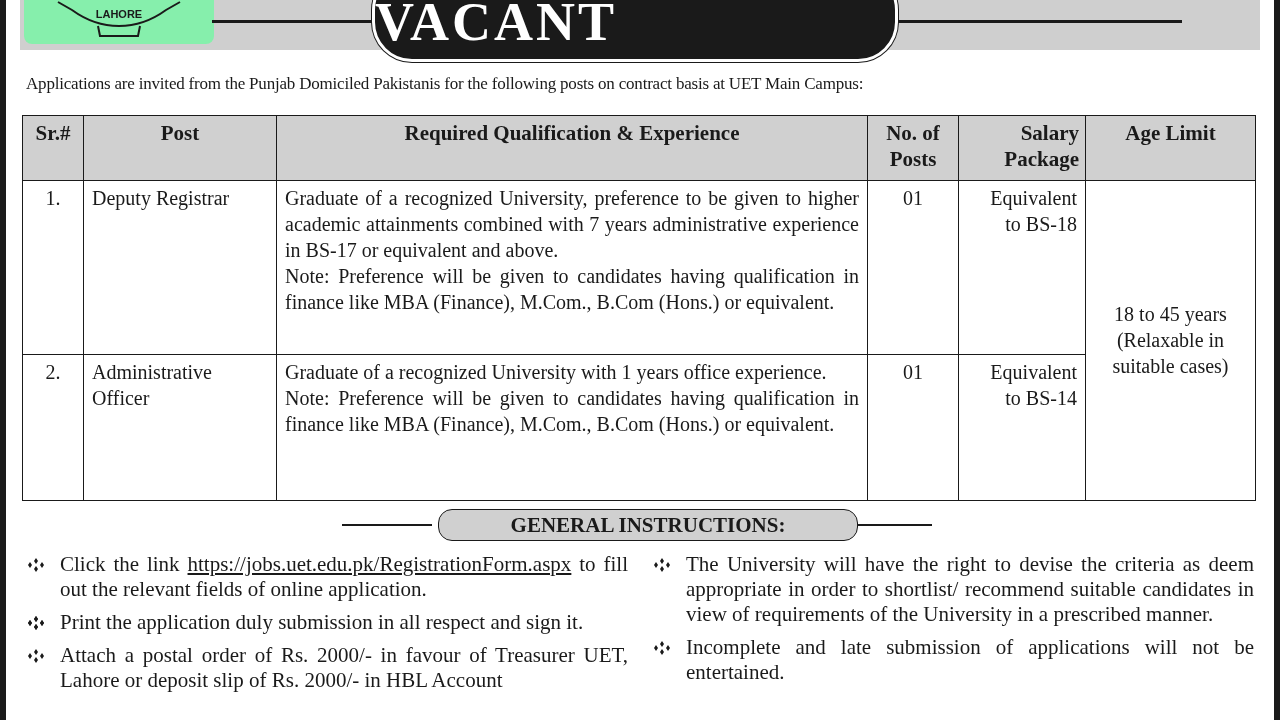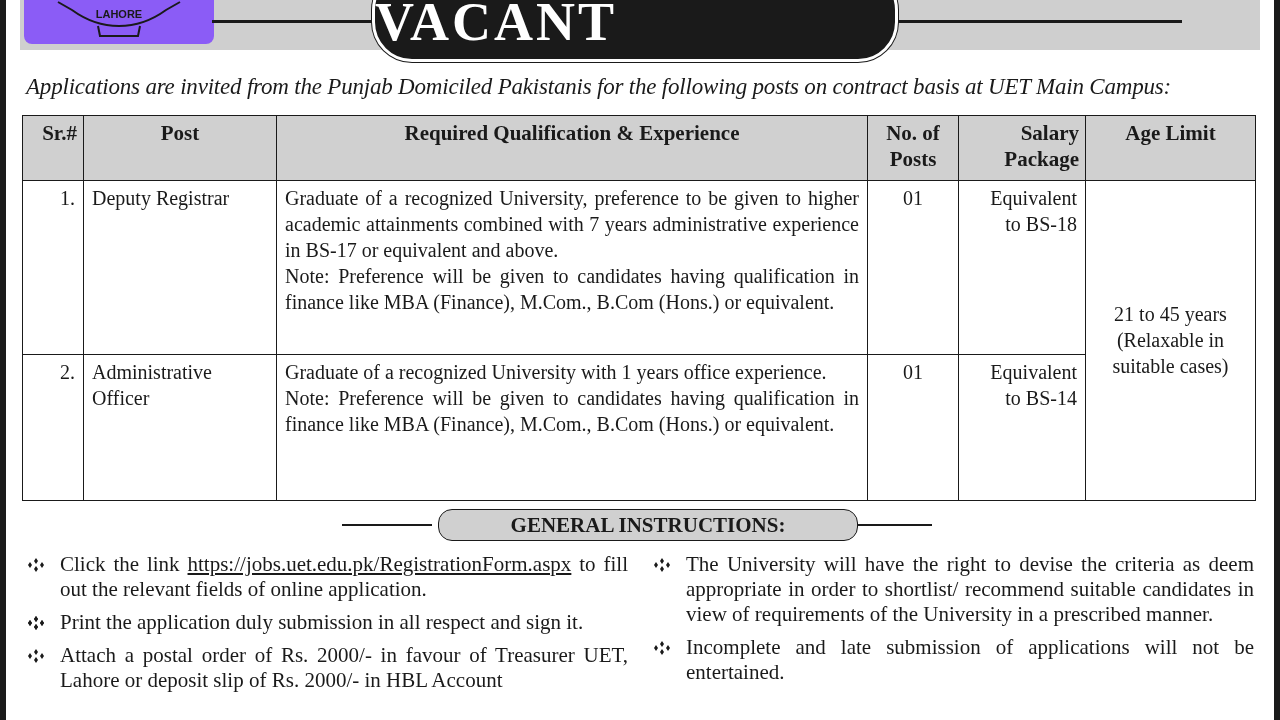--- a/index.html
+++ b/index.html
@@ -8,50 +8,50 @@
     font-family: "Liberation Serif", "DejaVu Serif", serif; color:#1a1a1a;
     position:relative;
   }
   .frame-left { position:absolute; left:0; top:0; width:6px; height:720px; background:#1a1a1a; }
   .frame-right { position:absolute; right:0; top:0; width:6px; height:720px; background:#1a1a1a; }
 
   .banner {
     position:absolute; left:20px; top:0; width:1240px; height:50px; background:#cfcfcf;
   }
   .logo-box {
-    position:absolute; left:24px; top:0; width:190px; height:44px; background:#8b5cf6;
+    position:absolute; left:24px; top:0; width:190px; height:44px; background:#86efac;
     border-bottom-left-radius:8px; border-bottom-right-radius:8px;
   }
   .logo-box svg { position:absolute; left:30px; top:-4px; }
   .rule { position:absolute; height:3px; background:#1a1a1a; top:20px; }
   .title-pill {
     position:absolute; left:372px; top:-30px; width:520px; height:86px;
     background:#1a1a1a; border-radius:40px; border:3px solid #fff;
     box-shadow:0 0 0 1px #1a1a1a;
     display:flex; align-items:flex-end; justify-content:center;
   }
   .title-pill span {
     color:#fff; font-weight:bold; font-size:54px; letter-spacing:3px; line-height:1; padding-bottom:10px;
   }
 
   .intro {
-    position:absolute; left:26px; top:74px; font-size:23px; letter-spacing:-0.2px;font-style:italic;
+    position:absolute; left:26px; top:74px; font-size:17px; letter-spacing:-0.2px;
   }
 
   table.posts {
     position:absolute; left:22px; top:115px; width:1234px;
     border-collapse:collapse; font-size:20px;
   }
   table.posts th, table.posts td { border:1.5px solid #1a1a1a; vertical-align:top; }
   table.posts th {
     background:#d0d0d0; font-weight:bold; height:60px; padding:4px 6px 0 6px;
     line-height:26px; font-size:21px;
   }
   table.posts td { padding:4px 8px 6px 8px; line-height:26px; }
-  .c-sr { width:44px; text-align:right; }
+  .c-sr { width:44px; text-align:center; }
   .c-post { width:176px; }
   .c-qual { width:574px; text-align:justify; }
   .c-num { width:74px; text-align:center;margin-top:8px; }
   .c-sal { width:110px; text-align:right; }
   .c-age { text-align:center; vertical-align:middle !important; }
 
   .instr-header { position:absolute; top:509px; left:342px; width:590px; height:32px; }
   .instr-header .rl { position:absolute; top:15px; height:2px; background:#1a1a1a; }
   .instr-pill {
     position:absolute; left:96px; top:0; width:418px; height:30px; background:#d0d0d0;
@@ -113,21 +113,21 @@
       <td class="c-qual">
         <div>Graduate of a recognized University, preference to be given to higher academic attainments combined with 7 years administrative experience in BS-17 or equivalent and above.</div>
         <div>Note: Preference will be given to candidates having qualification in finance like MBA (Finance), M.Com., B.Com (Hons.) or equivalent.</div>
       </td>
       <td class="c-num">01</td>
       <td class="c-sal">
         <div>Equivalent</div>
         <div>to BS-18</div>
       </td>
       <td class="c-age" rowspan="2">
-        <div>21 to 45 years</div>
+        <div>18 to 45 years</div>
         <div>(Relaxable in</div>
         <div>suitable cases)</div>
       </td>
     </tr>
     <tr style="height:146px;">
       <td class="c-sr">2.</td>
       <td class="c-post">
         <div>Administrative</div>
         <div>Officer</div>
       </td>

